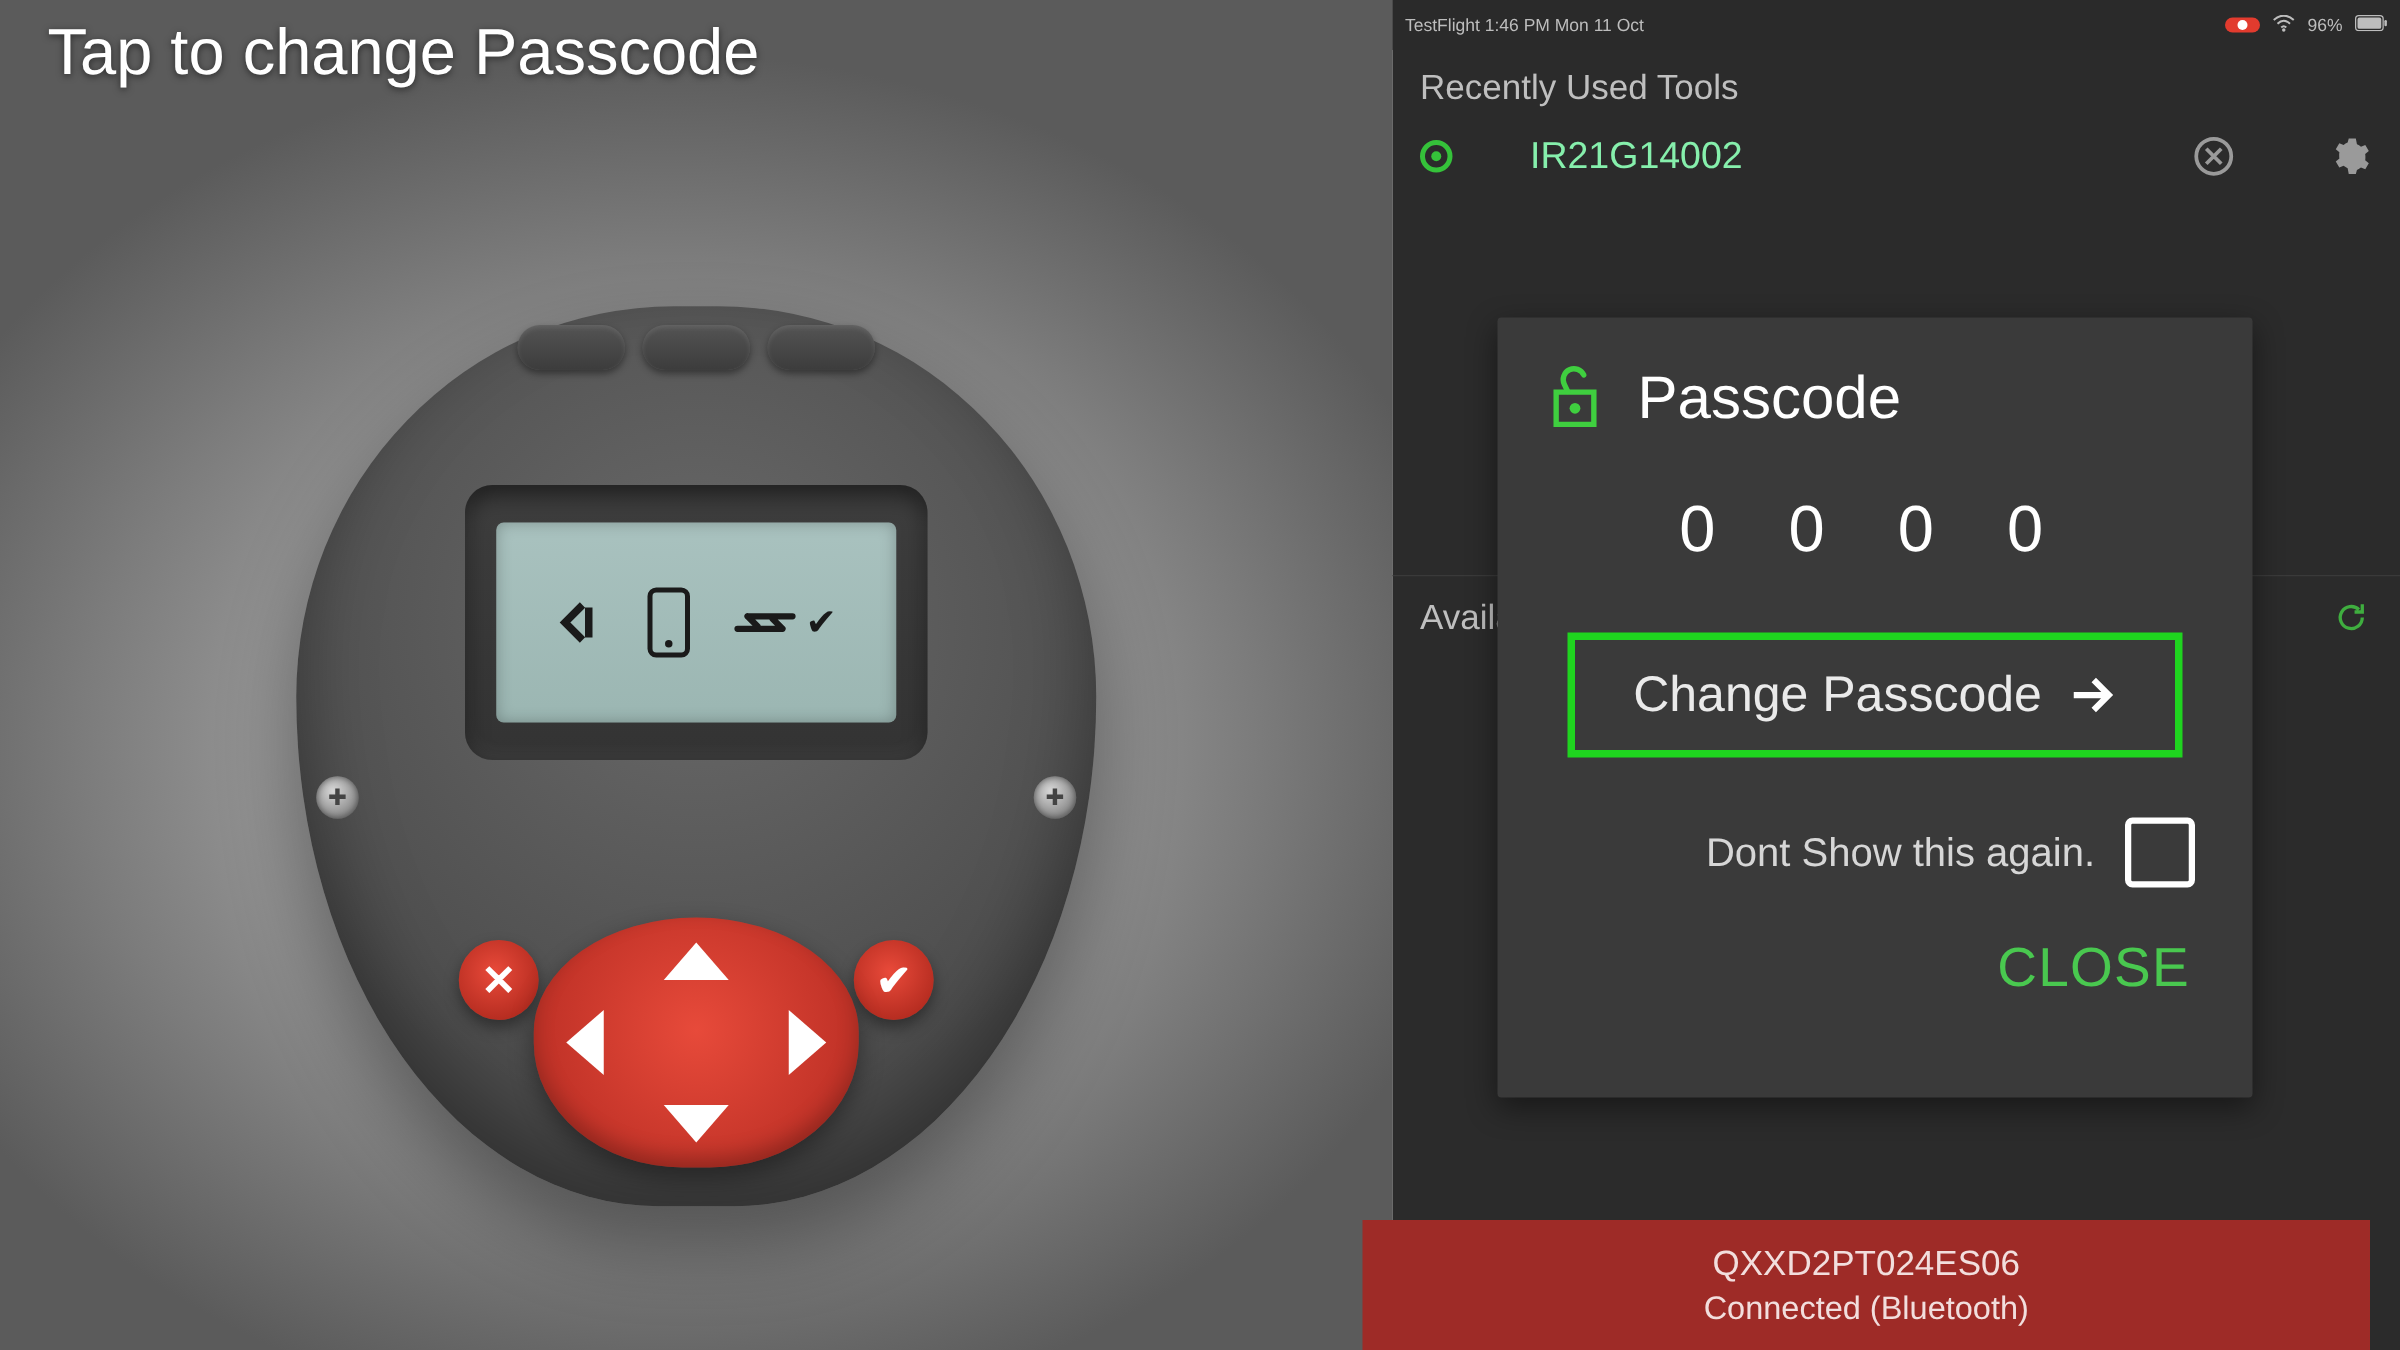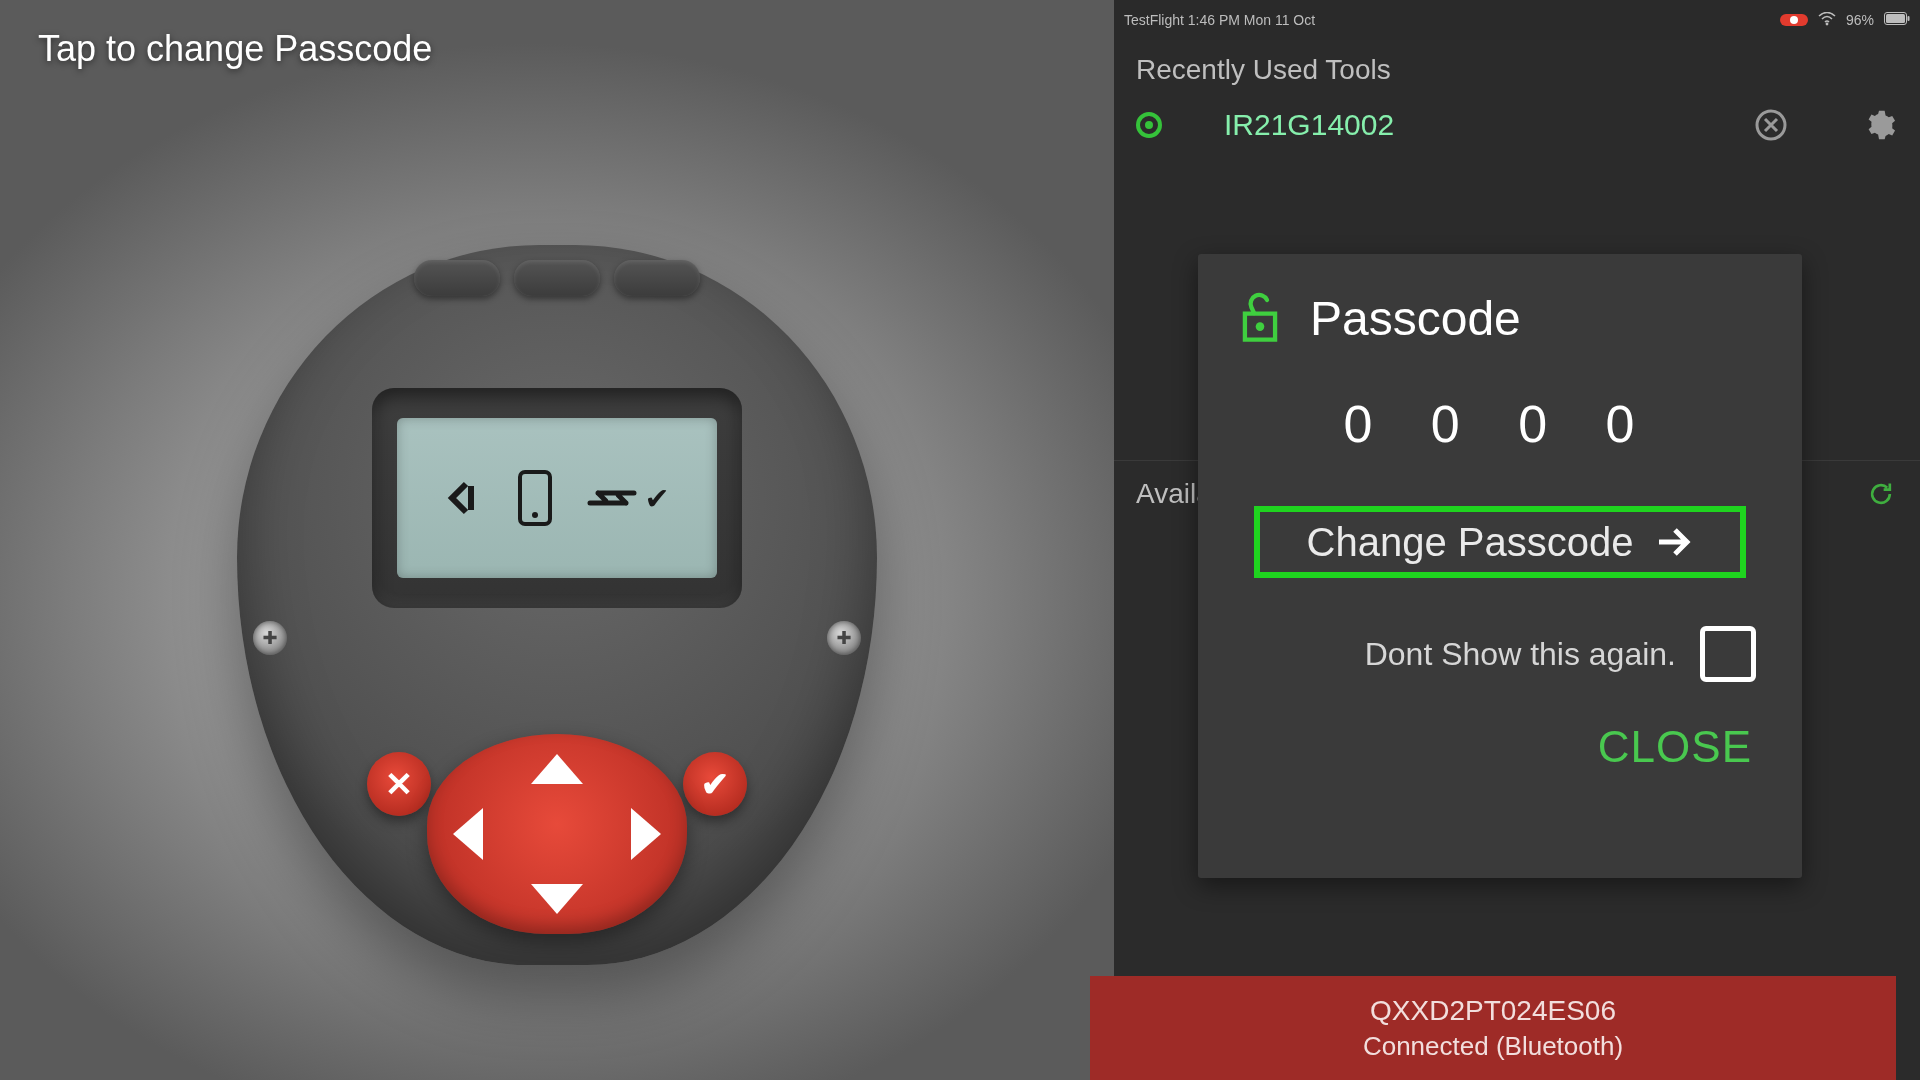--- a/index.html
+++ b/index.html
@@ -7,22 +7,22 @@
   .stage { position: relative; width: 1920px; height: 1080px; transform-origin: top left; }
   
 
   
   .photo {
     position: absolute; left: 0; top: 0; width: 1114px; height: 1080px;
     background: radial-gradient(ellipse 70% 60% at 48% 55%, #b3b3b3 0%, #9b9b9b 35%, #7c7c7c 60%, #5b5b5b 85%);
     overflow: hidden;
   }
   .instruction {
-    position: absolute; left: 38px; top: 28px;
-    color: #fff; font-size: 36px; font-weight: 400;
+    position: absolute; left: 38px; top: 12px;
+    color: #fff; font-size: 52px; font-weight: 400;
     text-shadow: 0 2px 6px rgba(0,0,0,.55);
   }
   
   .device {
     position: absolute; left: 50%; top: 56%; transform: translate(-50%,-50%);
     width: 800px; height: 820px;
   }
   .device .body {
     position: absolute; left: 50%; top: 50%; transform: translate(-50%,-50%);
     width: 640px; height: 720px;
@@ -132,21 +132,21 @@
     box-shadow: 0 8px 24px rgba(0,0,0,.45);
     padding: 36px 36px 24px;
     color:#eaeaea;
   }
   .modal .title-row { display:flex; align-items:center; gap:24px; margin-bottom: 48px; }
   .modal .title-row .lock { width:52px; height:56px; }
   .modal .title-row .title { font-size:48px; color:#fff; font-weight:500; }
   .modal .code { text-align:center; font-size:52px; letter-spacing:22px; color:#fff; font-weight:500; margin-bottom:52px; }
   .modal .change-btn {
     display:flex; align-items:center; justify-content:center; gap:20px;
-    border:6px solid #1fd41f; height:72px; margin: 0 20px 48px;
+    border:6px solid #1fd41f; height:100px; margin: 0 20px 48px;
     color:#eaeaea; font-size:40px; cursor:pointer;
   }
   .modal .change-btn svg { width:40px; height:40px; stroke:#fff; stroke-width:5; fill:none; }
   .modal .dont-row { display:flex; align-items:center; justify-content:flex-end; gap:24px; font-size:32px; color:#d6d6d6; margin-bottom:40px; padding-right:10px; }
   .modal .dont-row .chk { width:56px; height:56px; border:5px solid #fff; border-radius:6px; cursor:pointer; }
   .modal .close-btn { text-align:right; font-size:44px; color:#49c84f; font-weight:500; cursor:pointer; padding-right:14px; letter-spacing:1px; }
 
   
   .footer {
     position:absolute; left:1090px; bottom:0; width:806px; height:104px;

